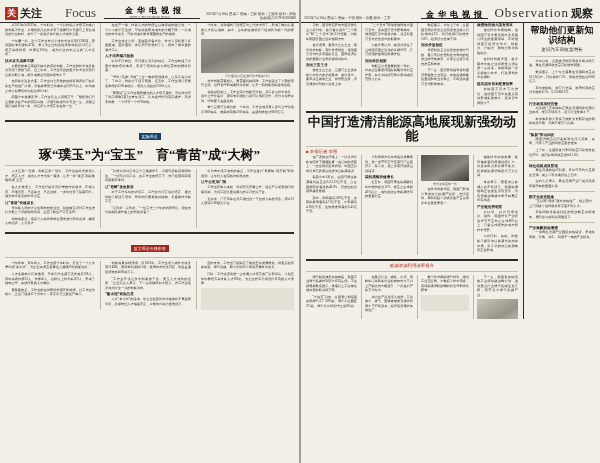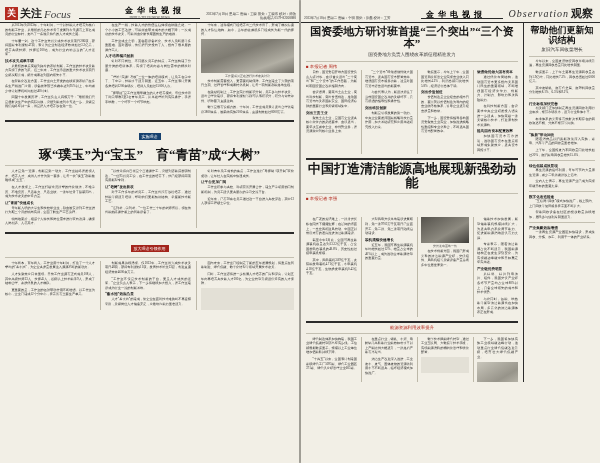--- a/index.html
+++ b/index.html
@@ -23,27 +23,27 @@
   .mh-badge{
     display:flex;align-items:center;gap:2px;
     padding:0 4px 1px 2px;
   }
   .mh-sq{
     width:13px;height:13px;background:#b42b20;color:#fff;
     font-size:9px;line-height:13px;text-align:center;font-weight:bold;
     font-family:"DejaVu Sans", sans-serif;
   }
   .mh-cn{font-size:11px;font-weight:bold;color:#1a1a1a;letter-spacing:0;}
-  .mh-en{font-size:11px;color:#444;font-family:"Liberation Serif",serif;font-style:italic;}
+  .mh-en{font-size:13px;color:#444;font-family:"Liberation Serif",serif;margin-left:21px;}
   .mh-line{
     flex:1;border-bottom:1px solid #2a2a2a;margin:0 4px 3px 4px;height:1px;
   }
   .mh-meta{font-size:3.4px;color:#333;padding:0 3px 2px 0;text-align:right;line-height:1.25;width:92px;}
   .mh-right{justify-content:flex-end;}
-  .mh-obs-en{font-size:10px;color:#333;font-style:italic;letter-spacing:1px;}
+  .mh-obs-en{font-size:13px;color:#333;letter-spacing:1px;}
 
   .mh-center{
     position:absolute;left:50%;transform:translateX(-50%);bottom:2px;
     text-align:center;
   }
   .mh-center .t{font-size:8px;font-weight:bold;letter-spacing:1px;margin-left:8px;}
   .mh-center .s{font-size:3.2px;color:#444;}
 
   
   .col-rule{border-left:1px solid #bdb8a8;}
@@ -276,26 +276,20 @@
       </div>
       <div class="mh-center">
         <div class="t">金 华 电 视 报</div>
       </div>
     </div>
 
     <div style="display:flex;">
 
       <div style="width:222px;">
 
-        <div class="pad" style="padding-bottom:1px;">
-          <div class="headline h-md">国资委地方研讨班首提“三个突出”“三个资本”</div>
-          <div class="subhead" style="margin-top:2px;">国资委地方负责人围绕改革新征程精准发力</div>
-          <div class="hr-thin" style="margin:3px 0 2px 0;"></div>
-          <div class="kicker" style="text-align:left;">■ 本报记者 周伟</div>
-        </div>
 
         <div style="display:flex;padding:0 5px;gap:4px;">
           <div style="width:51px;">
             <div class="body">
                 <p>日前，国资委召开地方国资委负责人研讨班，会议首次提出“三个突出”和“三个资本”的工作思路，为新时期国资国企改革指明方向。</p>
               </div>
             <div class="body">
                 <p>会议强调，要突出主责主业，突出科技创新，突出价值创造，推动国有资本向关系国家安全、国民经济命脉的重要行业和关键领域集中。</p>
               </div>
             <div class="smallcap" style="margin:2px 0 1px;">突出主责主业</div>
@@ -343,21 +337,21 @@
               <div class="smallcap" style="margin:2px 0 1px;">提高国有资本配置效率</div>
               <div class="body">
                   <p>加快国有资本有序进退，推动国有资本在重点领域形成集聚效应，提高资本回报水平。</p>
                 </div>
             </div>
           </div>
         </div>
 
         <div class="rulebar" style="margin:4px 5px 0 5px;"></div>
 
-        <div class="pad" style="padding-top:2px;padding-bottom:16px;">
+        <div class="pad" style="padding-top:2px;padding-bottom:1px;">
           <div class="headline h-lg">中国打造清洁能源高地展现新强劲动能</div>
           <div class="hr-thin" style="margin:3px 0 2px 0;"></div>
           <div class="kicker" style="text-align:left;">■ 本报记者 李强</div>
         </div>
 
         <div style="display:flex;padding:0 5px;gap:4px;">
           <div style="width:51px;">
             <div class="body">
                 <p>在广袤的戈壁滩上，一排排光伏板在阳光下熠熠生辉；在辽阔的海面上，一座座风机迎风转动。中国正以前所未有的速度推进清洁能源建设。</p>
               </div>

